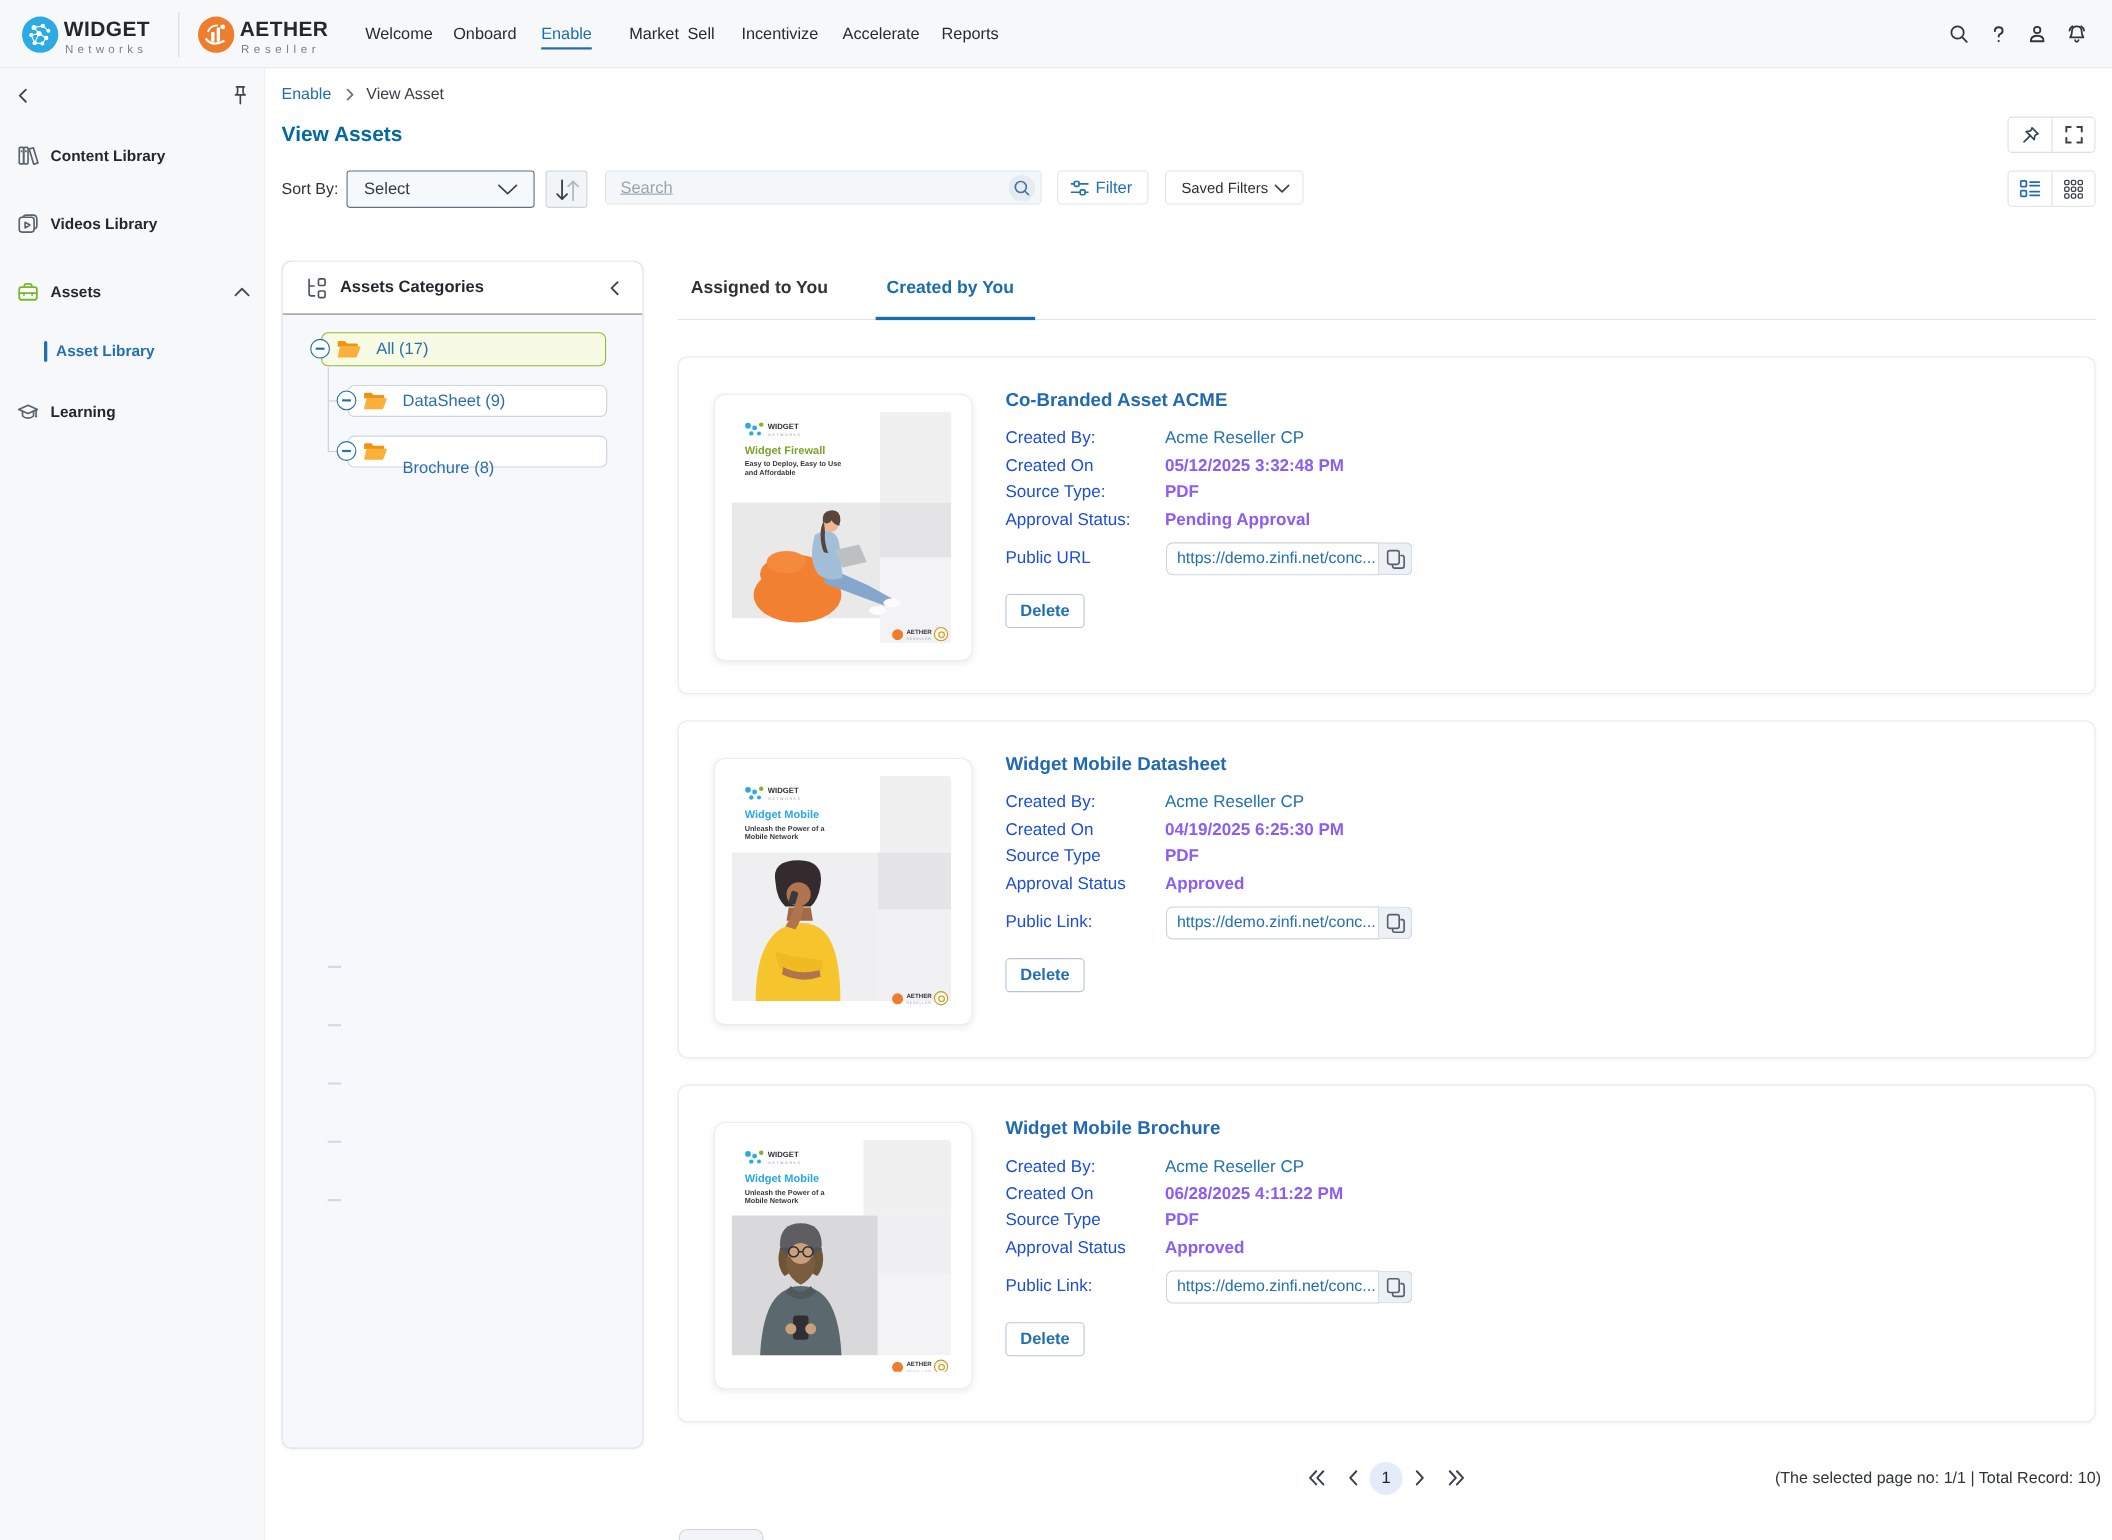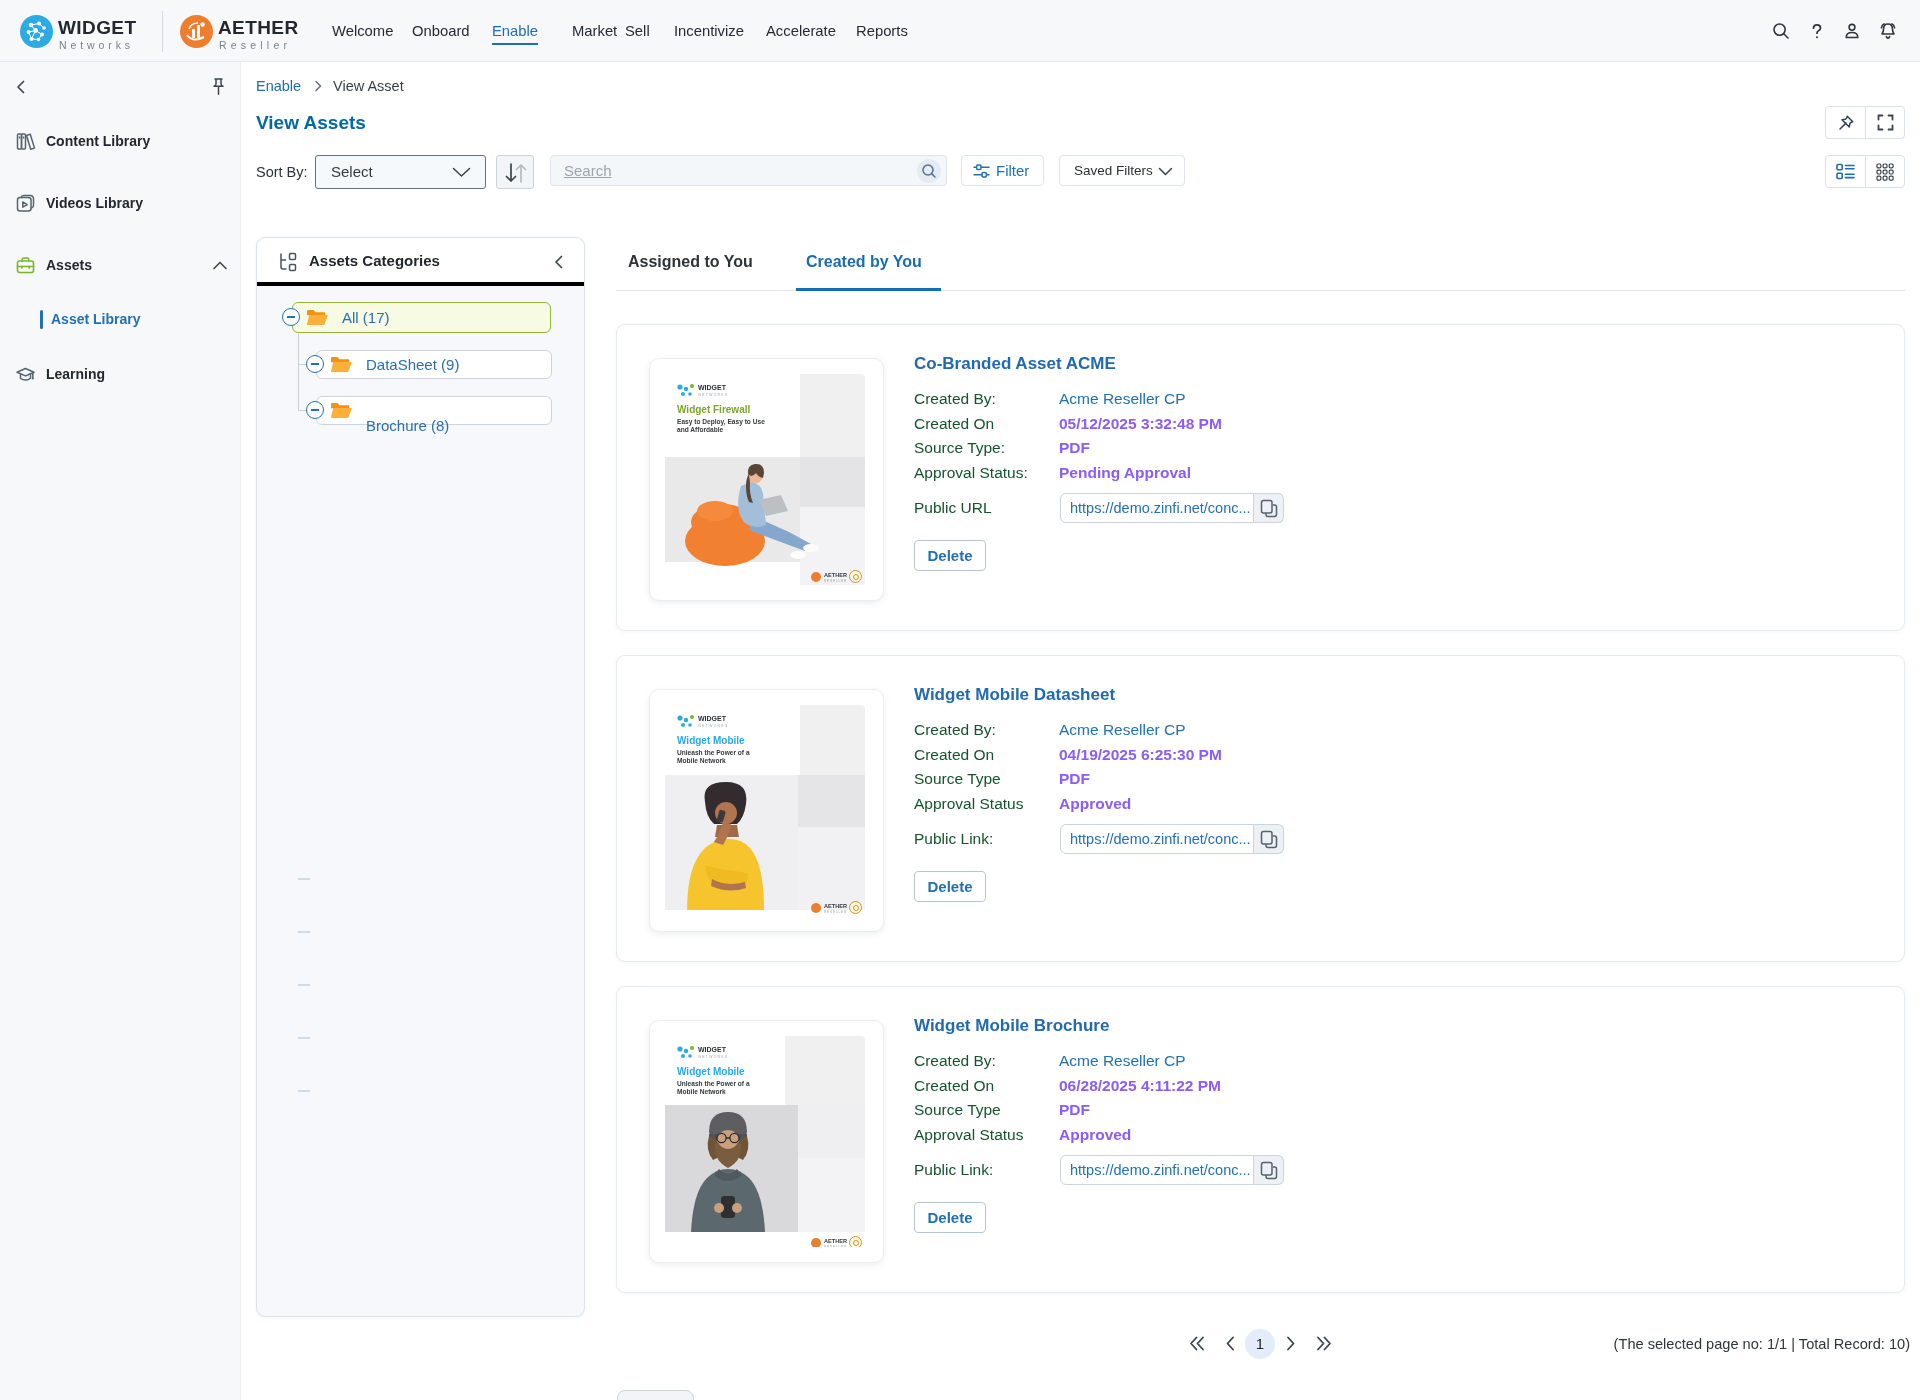--- a/index.html
+++ b/index.html
@@ -36,37 +36,37 @@
 #selbox span { position:absolute; left:15px; top:7px; font-size:15px; color:#333a42; }
 #sortbtn { position:absolute; left:496px; top:155px; width:38px; height:34px; background:#f2f5f8; border:1px solid #ccd4db; border-radius:3px; }
 #search { position:absolute; left:550px; top:155px; width:397px; height:31px; background:#f4f7fa; border:1px solid #dfe5ea; border-radius:4px; }
 #search span { position:absolute; left:13px; top:6px; font-size:15px; color:#9aa4ad;text-decoration:underline; }
 #mgc { position:absolute; right:5px; top:3px; width:24px; height:24px; background:#e6ebf1; border-radius:50%; }
 #filterbtn { position:absolute; left:961px; top:155px; width:83px; height:31px; background:#fff; border:1px solid #dfe5ea; border-radius:4px; }
 #savedbtn { position:absolute; left:1059px; top:155px; width:126px; height:31px; background:#fff; border:1px solid #dfe5ea; border-radius:4px; }
 #savedbtn span { position:absolute; left:14px; top:7px; font-size:13.5px; color:#2b3136; }
 
 #panel { position:absolute; left:256px; top:237px; width:329px; height:1080px; background:#f6f8fb; border:1px solid #dde3e9; border-radius:9px; box-shadow:0 1px 3px rgba(40,60,80,.06); }
-#phead { position:absolute; left:0; top:0; right:0; height:48px; background:#fff; border-bottom:4px solid #000000; border-radius:9px 9px 0 0; }
+#phead { position:absolute; left:0; top:0; right:0; height:48px; background:#fff; border-bottom:1px solid #000000; border-radius:9px 9px 0 0; }
 #phead b { position:absolute; left:52px; top:14px; font-size:15px; font-weight:700; color:#22272d; }
 .pill { position:absolute; border-radius:6px; font-size:15px; color:#2a6fad; }
 .minus { position:absolute; width:18px; height:18px; border-radius:50%; background:#fff; border:1.5px solid #2270b2; }
 .minus:after { content:""; position:absolute; left:3.5px; top:6.8px; width:8px; height:1.8px; background:#2270b2; }
 .tdash { position:absolute; width:12px; height:2px; background:#cfdce8; }
 
 .tab { position:absolute; top:253px; font-size:16px; font-weight:600; color:#2e3338; }
 .tab.on { color:#1a6cb1; }
 #tabline { position:absolute; left:616px; top:290px; width:1289px; height:1px; background:#e0e4e8; }
 #tabul { position:absolute; left:796px; top:288px; width:145px; height:3px; background:#1a6cb1; }
 
 .card { position:absolute; left:616px; width:1289px; height:307px; background:#fff; border:1px solid #e7eaee; border-radius:9px; box-shadow:0 1px 4px rgba(60,70,90,.05); }
 .thumb { position:absolute; left:32px; top:33px; width:235px; height:243px; background:#fff; border:1px solid #ebedf0; border-radius:10px; box-shadow:0 2px 6px rgba(80,90,110,.10); }
 .cover { position:absolute; left:15px; top:15px; width:200px; height:211px; border-radius:4px; overflow:hidden; background:#fff; }
 .ctitle { position:absolute; left:297px; top:29px; font-size:17px; font-weight:700; color:#2169b0; }
-.rl { position:absolute; left:297px; font-size:15.5px; color:#14532d; }
+.rl { position:absolute; left:297px; font-size:15.5px; color:#1d4ed8; }
 .rv { position:absolute; left:442px; font-size:15.5px; font-weight:700; color:#8b5cf6; }
 .rv.lnk { color:#2270b2; font-weight:400; }
 .urlbox { position:absolute; left:443px; top:168px; width:194px; height:30px; background:#fff; border:1px solid #c9d4de; border-radius:6px 0 0 6px; }
 .urlbox span { position:absolute; left:9px; top:6px; font-size:14.5px; color:#2270b2; white-space:nowrap; }
 .copybtn { position:absolute; left:637px; top:168px; width:30px; height:30px; background:#edf1f5; border:1px solid #c9d4de; border-left:none; border-radius:0 6px 6px 0; }
 .delbtn { position:absolute; left:297px; top:215px; width:72px; height:31px; background:#fff; border:1px solid #b7c6d4; border-radius:4px; font-size:15px; font-weight:700; color:#2270b2; text-align:center; line-height:29px; }
 
 #psize { position:absolute; left:617px; top:1390px; width:77px; height:26px; background:#f2f4f7; border:1px solid #ccd3da; border-radius:8px;padding-left:16px; }
 #psize span { position:absolute; left:19px; top:11px; font-size:16px; font-weight:500; color:#22262b; }
 .pgarrow { position:absolute; top:1330px; }

